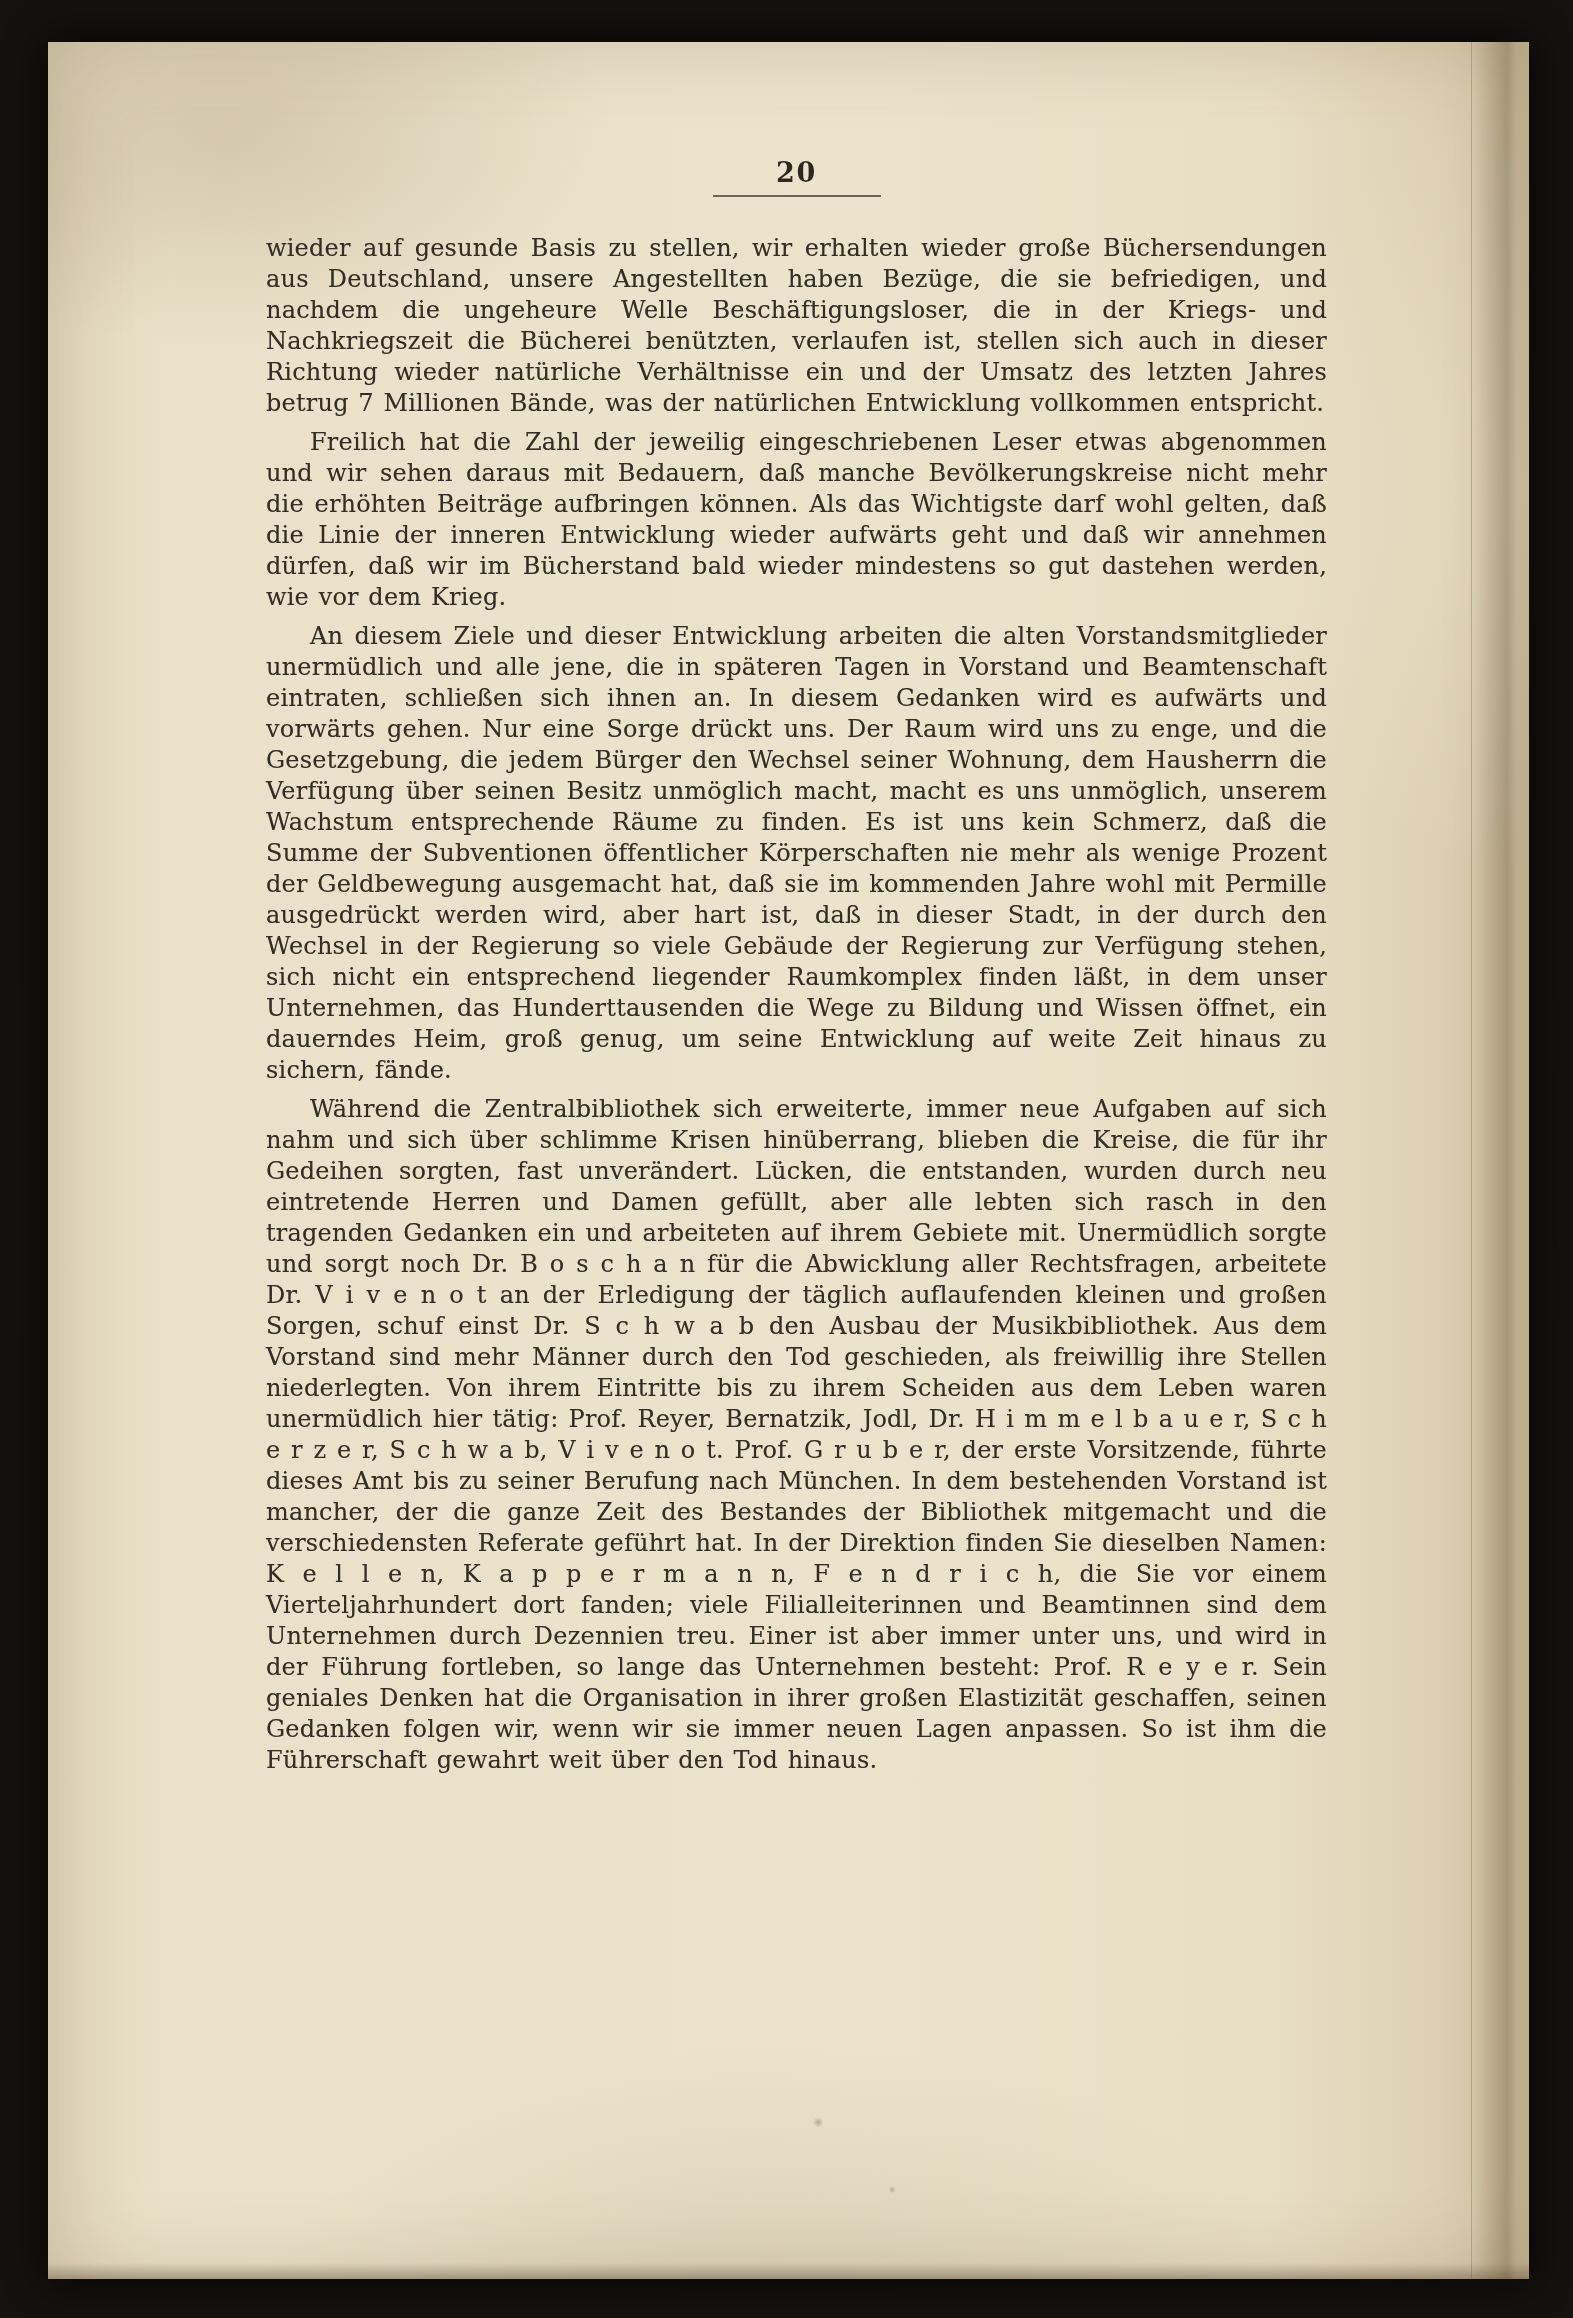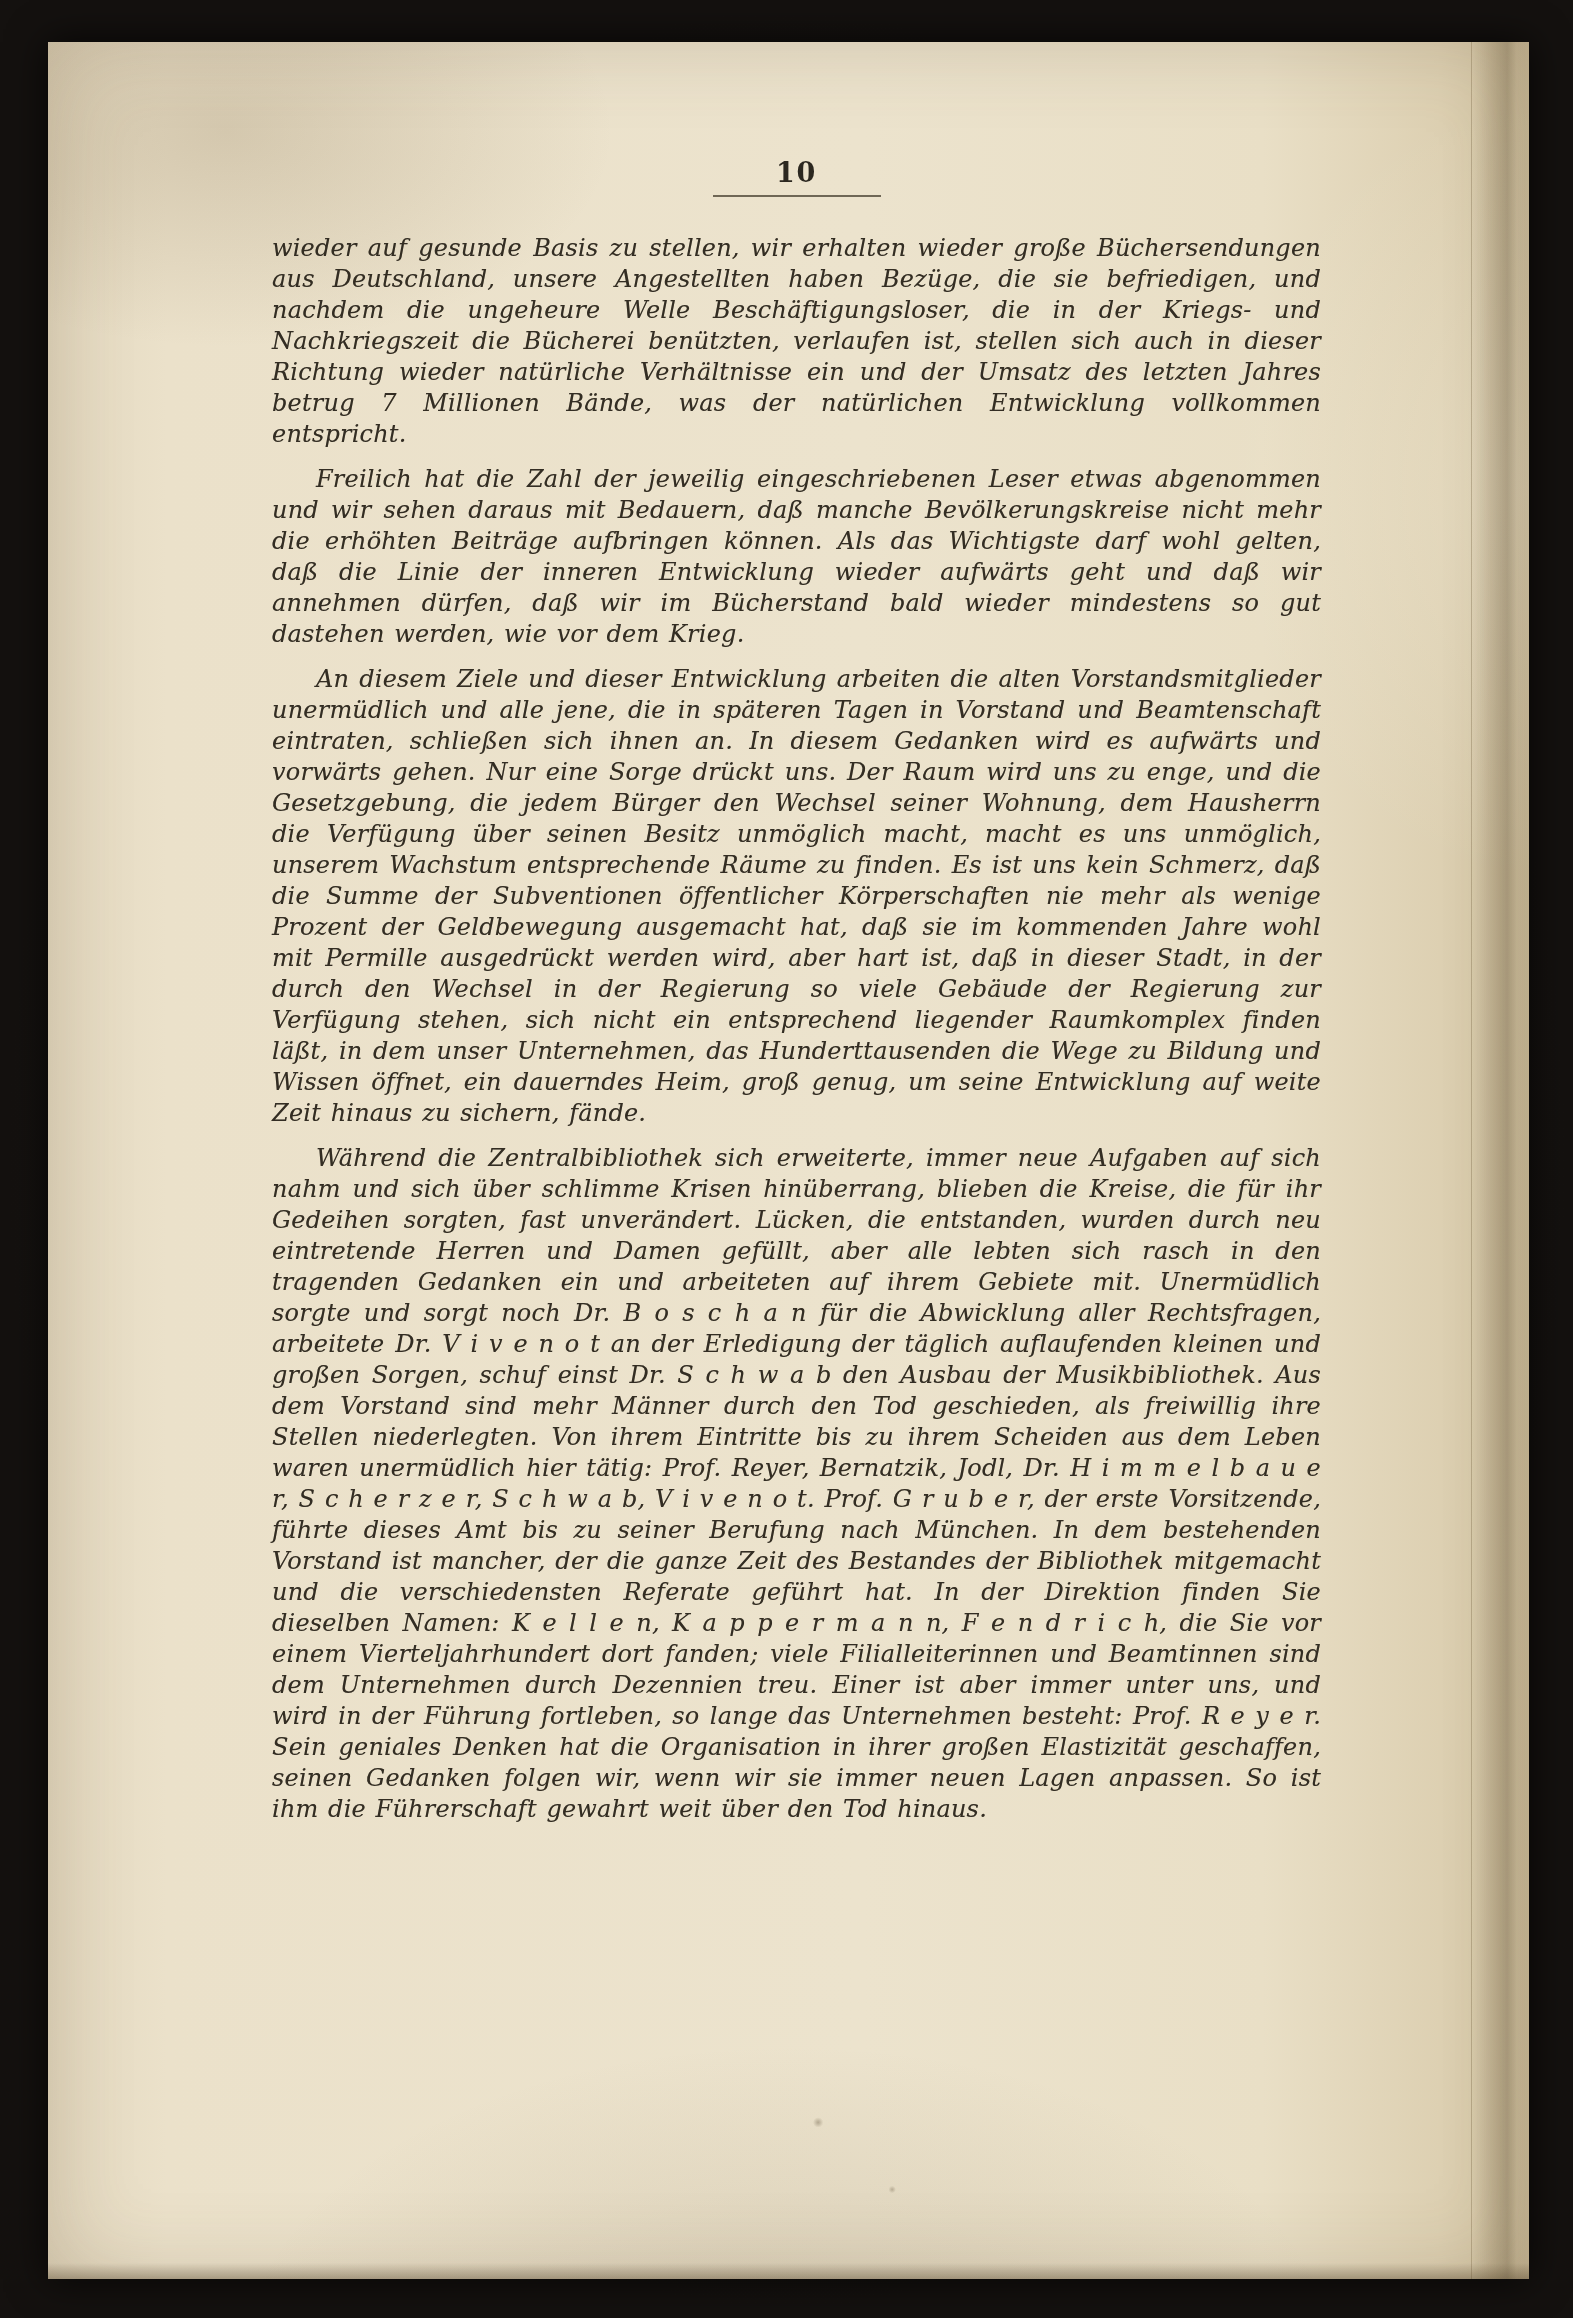--- a/index.html
+++ b/index.html
@@ -81,46 +81,45 @@
     color: #2c2820;
   }
   .pagenum-rule {
     width: 168px;
     height: 1.8px;
     margin: 7.4px auto 0 auto;
     background: rgba(70,62,46,0.75);
   }
 
   .para {
-    margin: 14px;
+    margin: 8px;
     font-size: 24px;
     line-height: 31px;
     text-align: justify;
     color: #332d23;
     letter-spacing: 0.2px;
     word-spacing: 1.8px;
     text-shadow: 0 0 0.6px rgba(50,45,35,0.35);
-    font-style: italic;
   }
   .para.first {
     margin-top: 36px;
   }
   .para.indent {
     text-indent: 44px;
     margin-top: 6.2px;
   }
 </style>
 </head>
 <body>
 
 <div class="paper">
 
   <div class="content">
     <div class="pagenum-wrap">
-      <div class="pagenum">10</div>
+      <div class="pagenum">20</div>
       <div class="pagenum-rule"></div>
     </div>
 
     <p class="para first">wieder auf gesunde Basis zu stellen, wir erhalten wieder große Büchersendungen aus Deutschland, unsere Angestellten haben Bezüge, die sie befriedigen, und nachdem die ungeheure Welle Beschäftigungsloser, die in der Kriegs- und Nachkriegszeit die Bücherei benützten, verlaufen ist, stellen sich auch in dieser Richtung wieder natürliche Verhältnisse ein und der Umsatz des letzten Jahres betrug 7 Millionen Bände, was der natürlichen Entwicklung vollkommen entspricht.</p>
 
     <p class="para indent">Freilich hat die Zahl der jeweilig eingeschriebenen Leser etwas abgenommen und wir sehen daraus mit Bedauern, daß manche Bevölkerungskreise nicht mehr die erhöhten Beiträge aufbringen können. Als das Wichtigste darf wohl gelten, daß die Linie der inneren Entwicklung wieder aufwärts geht und daß wir annehmen dürfen, daß wir im Bücherstand bald wieder mindestens so gut dastehen werden, wie vor dem Krieg.</p>
 
     <p class="para indent">An diesem Ziele und dieser Entwicklung arbeiten die alten Vorstandsmitglieder unermüdlich und alle jene, die in späteren Tagen in Vorstand und Beamtenschaft eintraten, schließen sich ihnen an. In diesem Gedanken wird es aufwärts und vorwärts gehen. Nur eine Sorge drückt uns. Der Raum wird uns zu enge, und die Gesetzgebung, die jedem Bürger den Wechsel seiner Wohnung, dem Hausherrn die Verfügung über seinen Besitz unmöglich macht, macht es uns unmöglich, unserem Wachstum entsprechende Räume zu finden. Es ist uns kein Schmerz, daß die Summe der Subventionen öffentlicher Körperschaften nie mehr als wenige Prozent der Geldbewegung ausgemacht hat, daß sie im kommenden Jahre wohl mit Permille ausgedrückt werden wird, aber hart ist, daß in dieser Stadt, in der durch den Wechsel in der Regierung so viele Gebäude der Regierung zur Verfügung stehen, sich nicht ein entsprechend liegender Raumkomplex finden läßt, in dem unser Unternehmen, das Hunderttausenden die Wege zu Bildung und Wissen öffnet, ein dauerndes Heim, groß genug, um seine Entwicklung auf weite Zeit hinaus zu sichern, fände.</p>
 
     <p class="para indent">Während die Zentralbibliothek sich erweiterte, immer neue Aufgaben auf sich nahm und sich über schlimme Krisen hinüberrang, blieben die Kreise, die für ihr Gedeihen sorgten, fast unverändert. Lücken, die entstanden, wurden durch neu eintretende Herren und Damen gefüllt, aber alle lebten sich rasch in den tragenden Gedanken ein und arbeiteten auf ihrem Gebiete mit. Unermüdlich sorgte und sorgt noch Dr. B o s c h a n für die Abwicklung aller Rechtsfragen, arbeitete Dr. V i v e n o t an der Erledigung der täglich auflaufenden kleinen und großen Sorgen, schuf einst Dr. S c h w a b den Ausbau der Musikbibliothek. Aus dem Vorstand sind mehr Männer durch den Tod geschieden, als freiwillig ihre Stellen niederlegten. Von ihrem Eintritte bis zu ihrem Scheiden aus dem Leben waren unermüdlich hier tätig: Prof. Reyer, Bernatzik, Jodl, Dr. H i m m e l b a u e r, S c h e r z e r, S c h w a b, V i v e n o t. Prof. G r u b e r, der erste Vorsitzende, führte dieses Amt bis zu seiner Berufung nach München. In dem bestehenden Vorstand ist mancher, der die ganze Zeit des Bestandes der Bibliothek mitgemacht und die verschiedensten Referate geführt hat. In der Direktion finden Sie dieselben Namen: K e l l e n, K a p p e r m a n n, F e n d r i c h, die Sie vor einem Vierteljahrhundert dort fanden; viele Filialleiterinnen und Beamtinnen sind dem Unternehmen durch Dezennien treu. Einer ist aber immer unter uns, und wird in der Führung fortleben, so lange das Unternehmen besteht: Prof. R e y e r. Sein geniales Denken hat die Organisation in ihrer großen Elastizität geschaffen, seinen Gedanken folgen wir, wenn wir sie immer neuen Lagen anpassen. So ist ihm die Führerschaft gewahrt weit über den Tod hinaus.</p>

